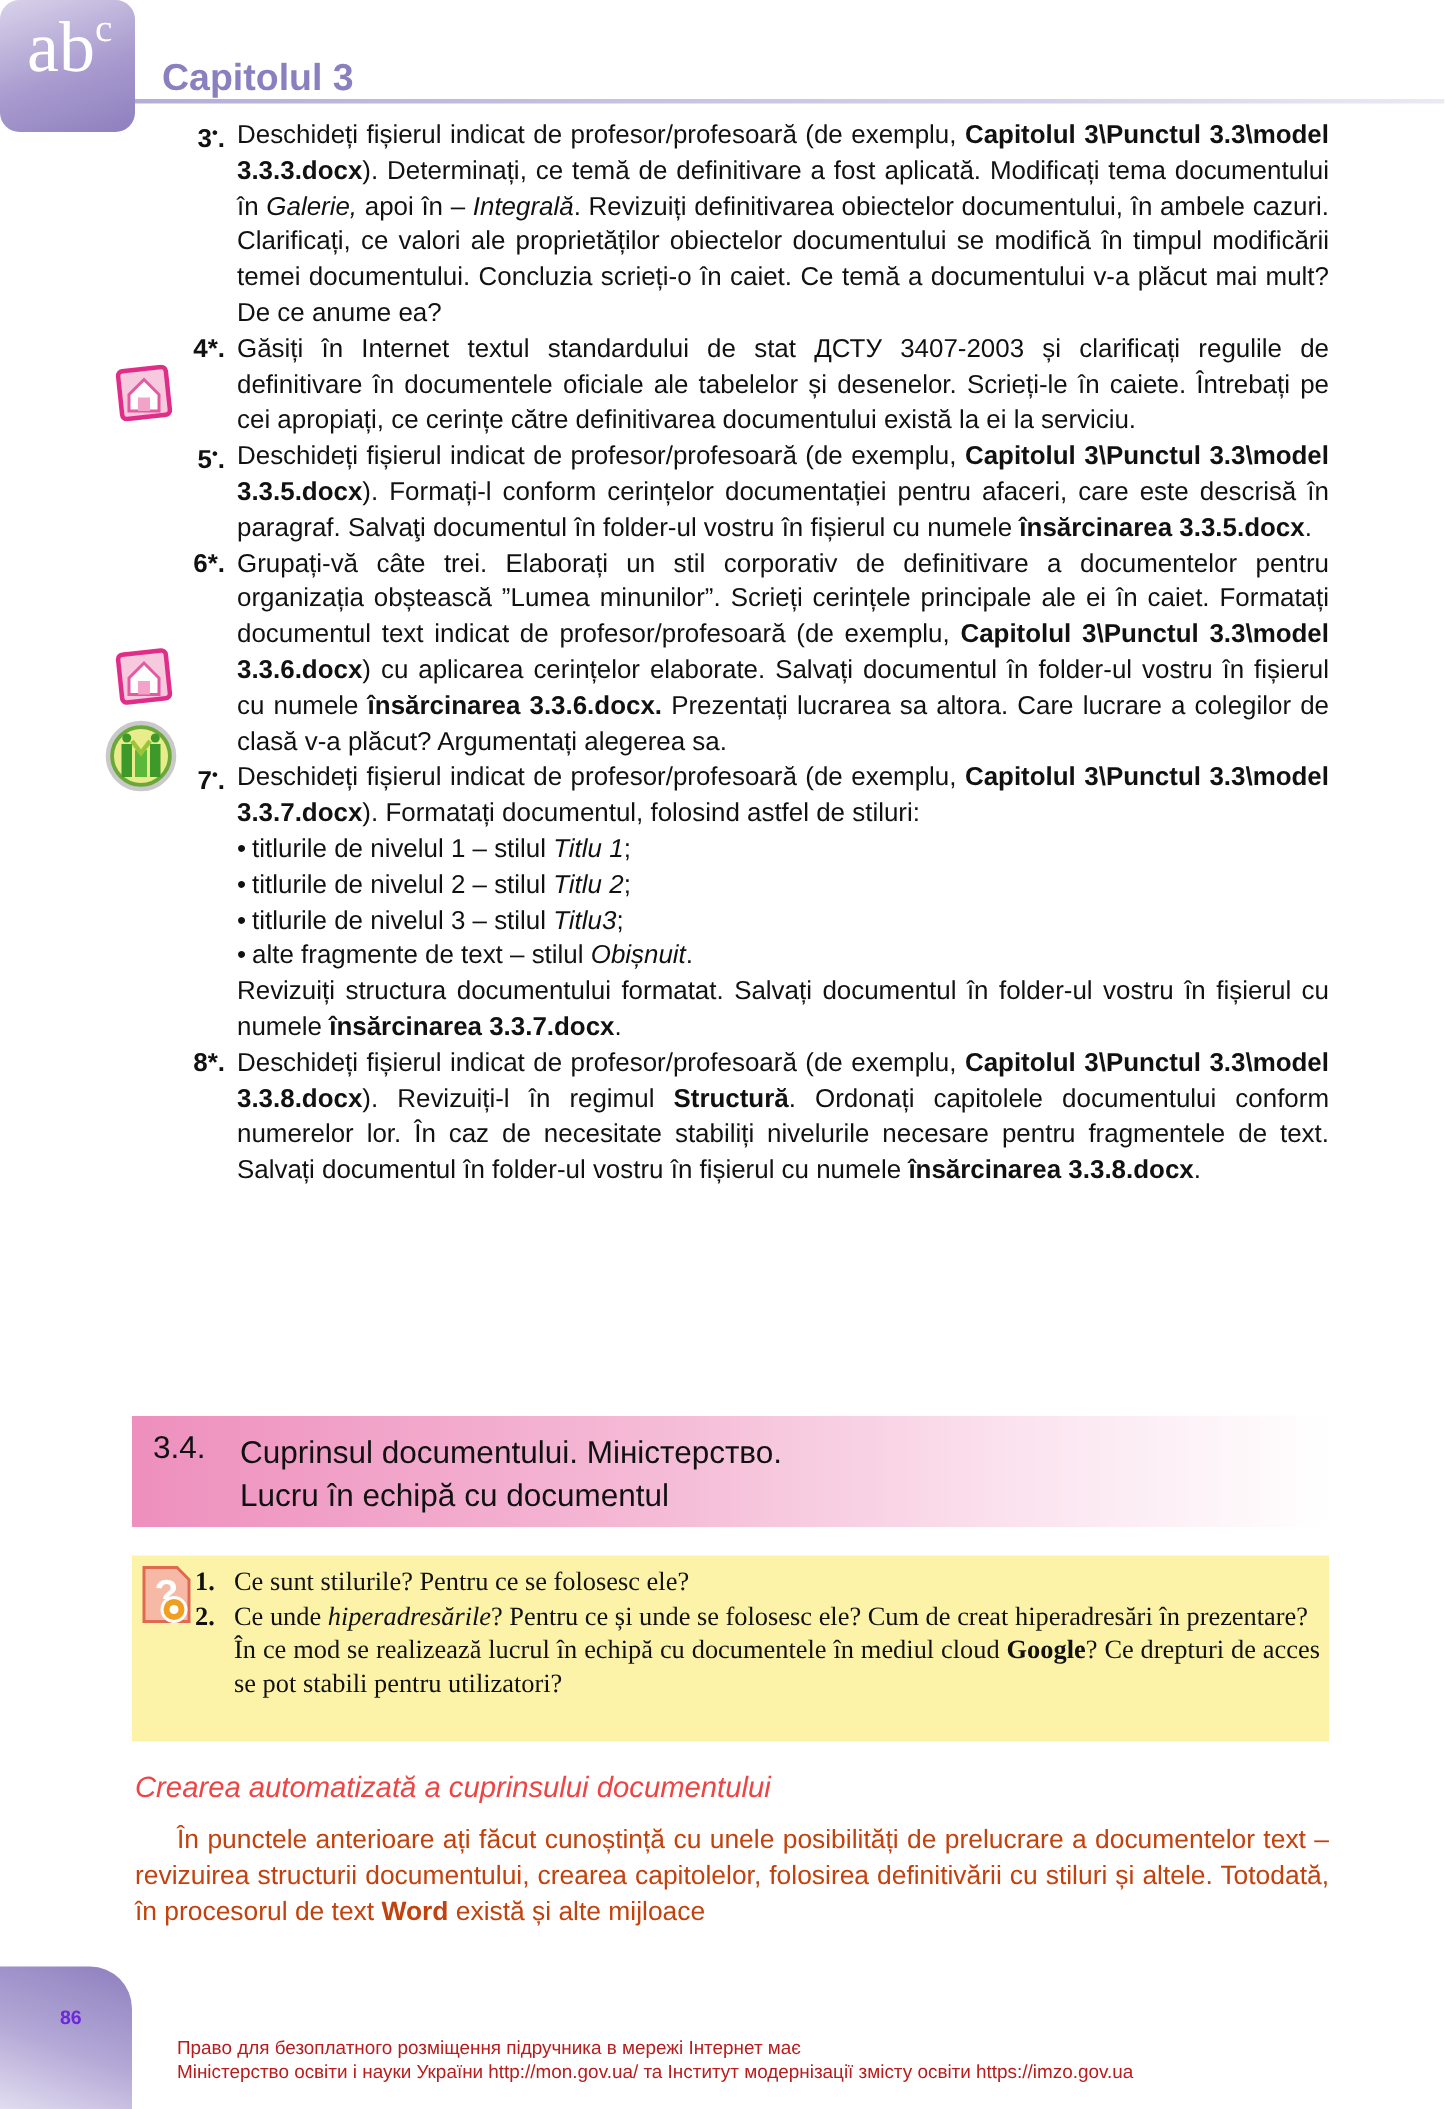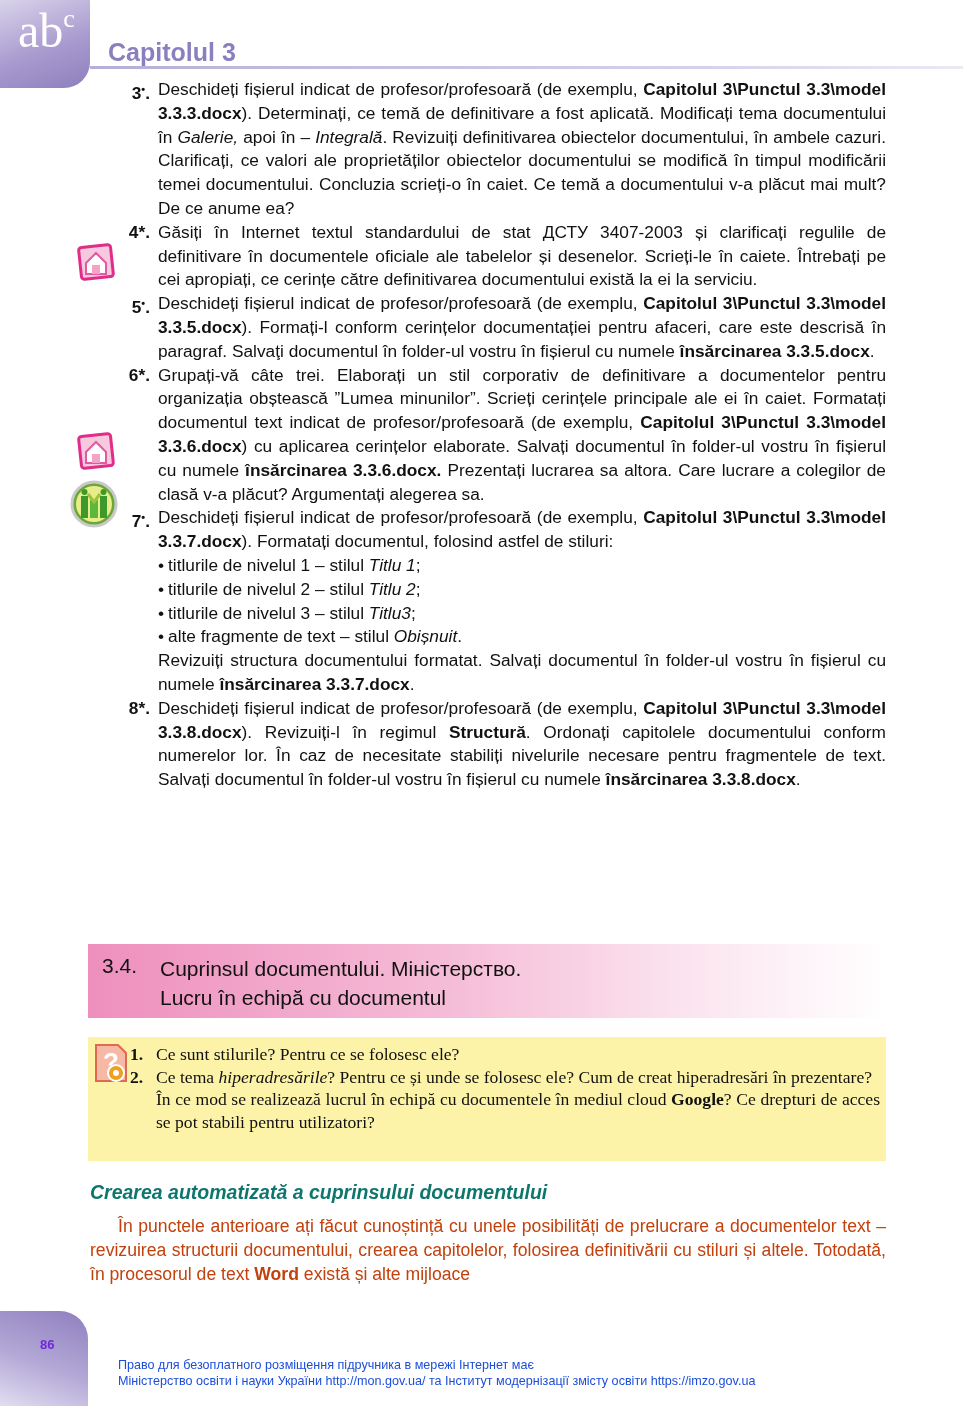--- a/index.html
+++ b/index.html
@@ -3,20 +3,21 @@
 <meta charset="utf-8">
 <style>
   * { box-sizing: border-box; margin: 0; padding: 0; }
   html, body { width: 963px; height: 1406px; background: #ffffff; overflow: hidden; }
   body { position: relative; font-family: "Liberation Sans", sans-serif; color: #111; }
 
   .abc-tab {
     position: absolute; left: 0; top: 0; width: 90px; height: 88px;
     background: linear-gradient(160deg, #d9d3ea 0%, #a99bcf 55%, #8e7fbe 100%);
     border-bottom-right-radius: 26px;
+    border-radius: 13px;
   }
   .abc-logo {
     position: absolute; left: 18px; top: 6px; color: #fff;
     font-family: "Liberation Serif", serif; font-size: 48px; line-height: 1;
   }
   .abc-logo sup { font-size: 26px; vertical-align: 20px; }
   .chapter-title {
     position: absolute; left: 108px; top: 38px; color: #8a7fbf;
     font-weight: bold; font-size: 25px;
   }
@@ -49,35 +50,35 @@
   .question-box {
     position: absolute; left: 88px; top: 1037px; width: 798px; height: 124px;
     background: #fdf3a8;
   }
   .q-icon { position: absolute; left: 6px; top: 6px; width: 34px; height: 40px; }
   .q-list { position: absolute; left: 42px; top: 6px; width: 750px; font-family: "Liberation Serif", serif; font-size: 17.6px; line-height: 22.6px; color: #111; }
   .q-item { position: relative; padding-left: 26px; text-align: justify; }
   .q-num { position: absolute; left: 0; top: 0; font-weight: bold; }
 
   .subheading {
-    position: absolute; left: 90px; top: 1181px; color: #0f766e;
-    font-style: italic; font-weight: bold; font-size: 19.5px;
+    position: absolute; left: 90px; top: 1181px; color: #ef4444;
+    font-style: italic; font-weight: normal; font-size: 19.5px;
   }
   .body-text {
     position: absolute; left: 90px; top: 1214px; width: 796px; font-size: 17.6px; line-height: 24.2px;
     text-align: justify; text-indent: 28px; color: #c2410c;
   }
 
   .page-tab {
     position: absolute; left: 0; top: 1311px; width: 88px; height: 95px;
     background: linear-gradient(200deg, #8f7fbf 0%, #b3a8d6 55%, #e2ddf0 100%);
     border-top-right-radius: 28px;
   }
   .page-num { position: absolute; left: 40px; top: 1337px; font-weight: bold; font-size: 13px; color: #6d28d9; }
-  .footer { position: absolute; left: 118px; top: 1357px; font-size: 12.6px; line-height: 16px; color: #1d4ed8; }
+  .footer { position: absolute; left: 118px; top: 1357px; font-size: 12.6px; line-height: 16px; color: #b91c1c; }
 </style>
 </head>
 <body>
 
 <div class="abc-tab">
   <div class="abc-logo"><span>ab</span><sup>c</sup></div>
 </div>
 <div class="chapter-title">Capitolul 3</div>
 <div class="header-rule"></div>
 
@@ -147,21 +148,21 @@
     <path d="M2 2 L24 2 L32 10 L32 38 L2 38 Z" fill="#f6b9a6" stroke="#e06a50" stroke-width="2"></path>
     <text x="9" y="28" font-size="26" font-weight="bold" fill="#fff" font-family="Liberation Sans, sans-serif">?</text>
     <circle cx="22" cy="30" r="8" fill="#f0a020" stroke="#fff" stroke-width="2"></circle>
     <circle cx="22" cy="30" r="3" fill="#fff"></circle>
   </svg>
   <div class="q-list">
     <div class="q-item">
       <span class="q-num">1.</span><span>Ce sunt stilurile? Pentru ce se folosesc ele?</span>
     </div>
     <div class="q-item">
-      <span class="q-num">2.</span><span>Ce tema </span><i>hiperadresările</i><span>? Pentru ce și unde se folosesc ele? Cum de creat hiperadresări în prezentare?</span>
+      <span class="q-num">2.</span><span>Ce unde </span><i>hiperadresările</i><span>? Pentru ce și unde se folosesc ele? Cum de creat hiperadresări în prezentare?</span>
     </div>
     <div class="q-item">
       <span>În ce mod se realizează lucrul în echipă cu documentele în mediul cloud </span><b>Google</b><span>? Ce drepturi de acces se pot stabili pentru utilizatori?</span>
     </div>
   </div>
 </div>
 
 <div class="subheading">Crearea automatizată a cuprinsului documentului</div>
 <div class="body-text"><span>În punctele anterioare ați făcut cunoștință cu unele posibilități de prelucrare a documentelor text – revizuirea structurii documentului, crearea capitolelor, folosirea definitivării cu stiluri și altele. Totodată, în procesorul de text </span><b>Word</b><span> există și alte mijloace</span></div>
 

